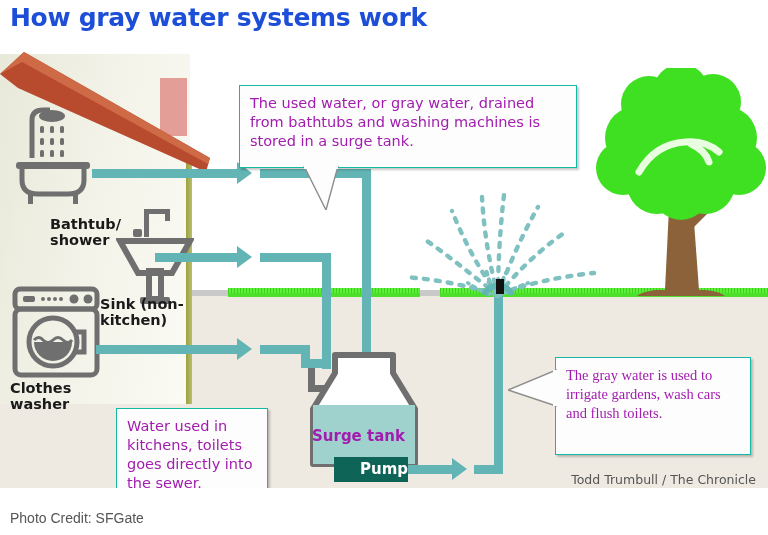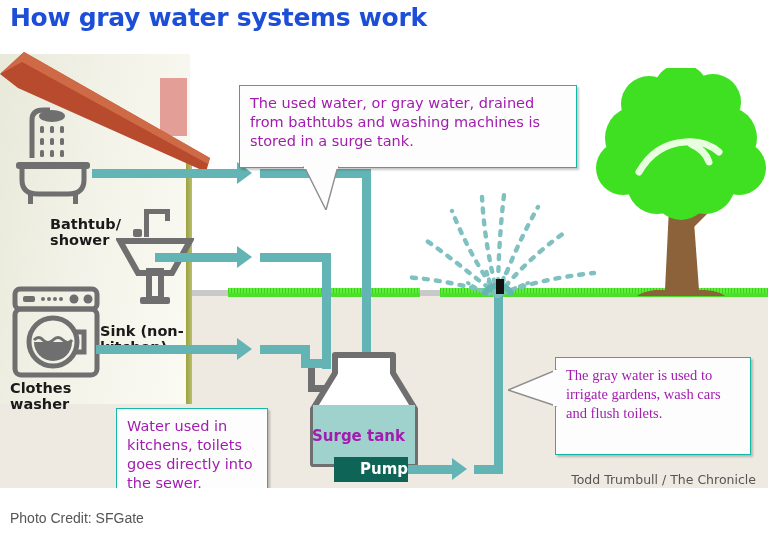--- a/index.html
+++ b/index.html
@@ -196,21 +196,21 @@
           <rect x="28" y="8" width="5" height="28"></rect>
           <rect x="28" y="8" width="26" height="5"></rect>
           <rect x="49" y="8" width="5" height="12"></rect>
           <rect x="17" y="28" width="9" height="8" rx="2"></rect>
         </g>
         <path d="M4 40 L74 40 L56 72 L22 72 Z" fill="none" stroke="#6f6f6f" stroke-width="6"></path>
         <rect x="33" y="70" width="12" height="28" fill="none" stroke="#6f6f6f" stroke-width="6"></rect>
         <rect x="24" y="96" width="30" height="7" rx="2" fill="#6f6f6f"></rect>
       </svg>
     </div>
-    <div class="ic-label" style="left:100px;top:258px;margin-top:27px;">
+    <div class="ic-label" style="left:100px;top:258px;">
       <span>Sink (non-</span><br><span>kitchen)</span>
     </div>
 
     <div class="icon-wrap" style="left:10px;top:248px;width:92px;height:92px;">
       <svg viewBox="0 0 92 92" width="92" height="92">
         <rect x="5" y="3" width="82" height="20" rx="5" fill="none" stroke="#6f6f6f" stroke-width="5"></rect>
         <rect x="13" y="10" width="12" height="6" rx="2" fill="#6f6f6f"></rect>
         <g fill="#6f6f6f">
           <circle cx="33" cy="13" r="2"></circle>
             <circle cx="39" cy="13" r="2"></circle>

